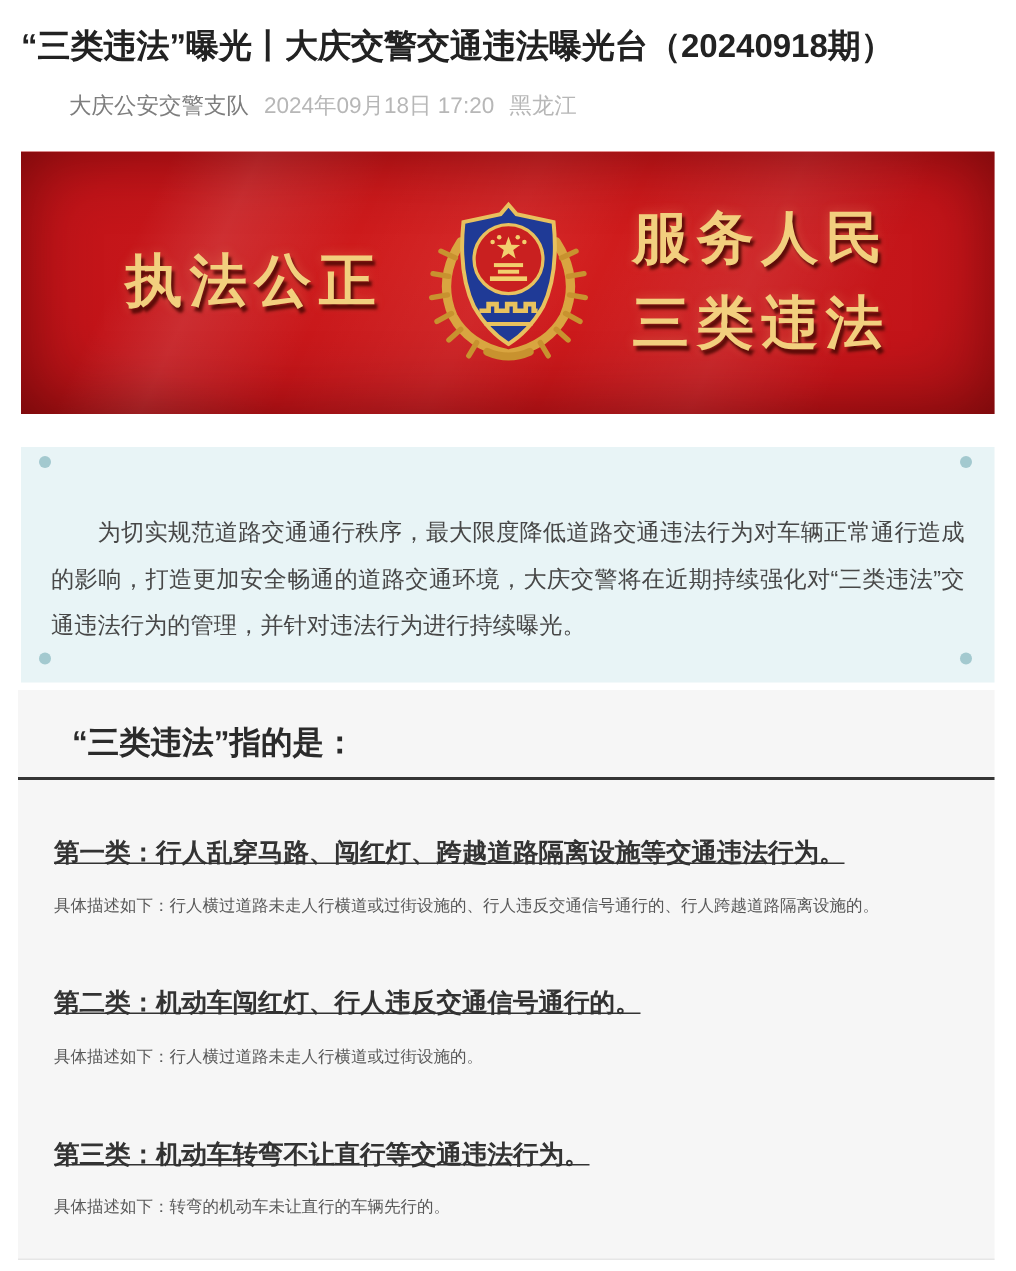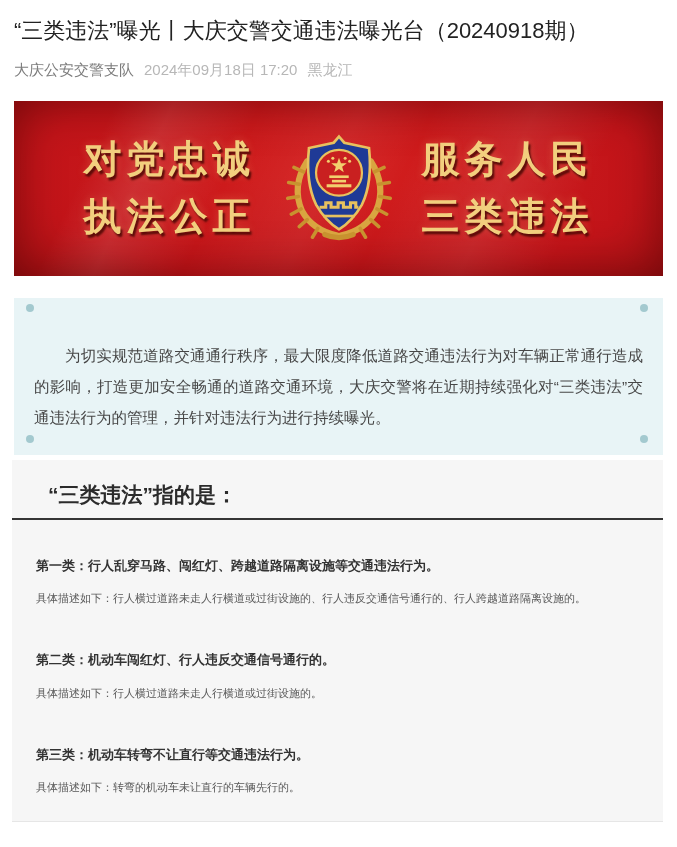--- a/index.html
+++ b/index.html
@@ -9,33 +9,33 @@
     font-family: "Liberation Sans", "DejaVu Sans", sans-serif;
     color: #333;
   }
   .page { width: 677px; padding: 0 14px; }
 
   
   .article-title {
     padding-top: 15px;
     font-size: 22px;
     line-height: 1.45;
-    font-weight: 400;
+    font-weight: 700;
     color: #222222;
   }
   .byline {
     margin-top: 14px;
     margin-bottom: 21px;
     font-size: 15px;
     display: flex;
     align-items: center;
     gap: 10px;
     white-space: nowrap;
   }
-  .byline .author { color: #7d7d7d; }
+  .byline .author { color: #7d7d7d; margin-left: 32px; }
   .byline .date, .byline .location { color: #b7b7b7; }
 
   
   .banner {
     position: relative;
     height: 175px;
     background:
       radial-gradient(ellipse 90% 120% at 50% 42%, #d41f1e 0%, #c21419 52%, #9c1013 82%, #7e0c0f 100%);
     overflow: hidden;
     display: flex;
@@ -113,24 +113,25 @@
   }
   .section-rule {
     margin-top: 9px;
     border: none;
     border-top: 2px solid #353535;
     height: 0;
   }
   .categories { padding: 0 26px 0 24px; }
   .cat-title {
     margin-top: 36px;
-    font-size: 13px;
+    font-size: 17px;
     font-weight: 700;
     color: #333333;
     line-height: 1.5;
+    text-decoration: underline;
   }
   .cat-desc {
     margin-top: 8px;
     font-size: 11px;
     color: #595959;
     line-height: 31px;
     text-align: justify;
   }
 </style>
 </head>
@@ -141,21 +142,20 @@
   <h1 class="article-title">“三类违法”曝光丨大庆交警交通违法曝光台（20240918期）</h1>
 
   <div class="byline">
     <span class="author">大庆公安交警支队</span>
     <span class="date">2024年09月18日 17:20</span>
     <span class="location">黑龙江</span>
   </div>
 
   <div class="banner">
     <div class="banner-text">
-      <div>对党忠诚</div>
       <div>执法公正</div>
     </div>
 
     <div class="badge-wrap">
       <svg viewBox="0 0 120 124" width="106" height="110" aria-hidden="true">
 
         <g stroke="#d9a540" fill="none" stroke-linecap="round">
           <path d="M24 34 Q6 62 18 90 Q30 112 58 118" stroke-width="7"></path>
           <path d="M96 34 Q114 62 102 90 Q90 112 62 118" stroke-width="7"></path>
           <path d="M20 46 l-11 -5 M15 60 l-12 -2 M14 74 l-12 2 M17 88 l-11 6 M24 100 l-9 8 M36 110 l-6 10" stroke-width="4" stroke="#c8922f"></path>

